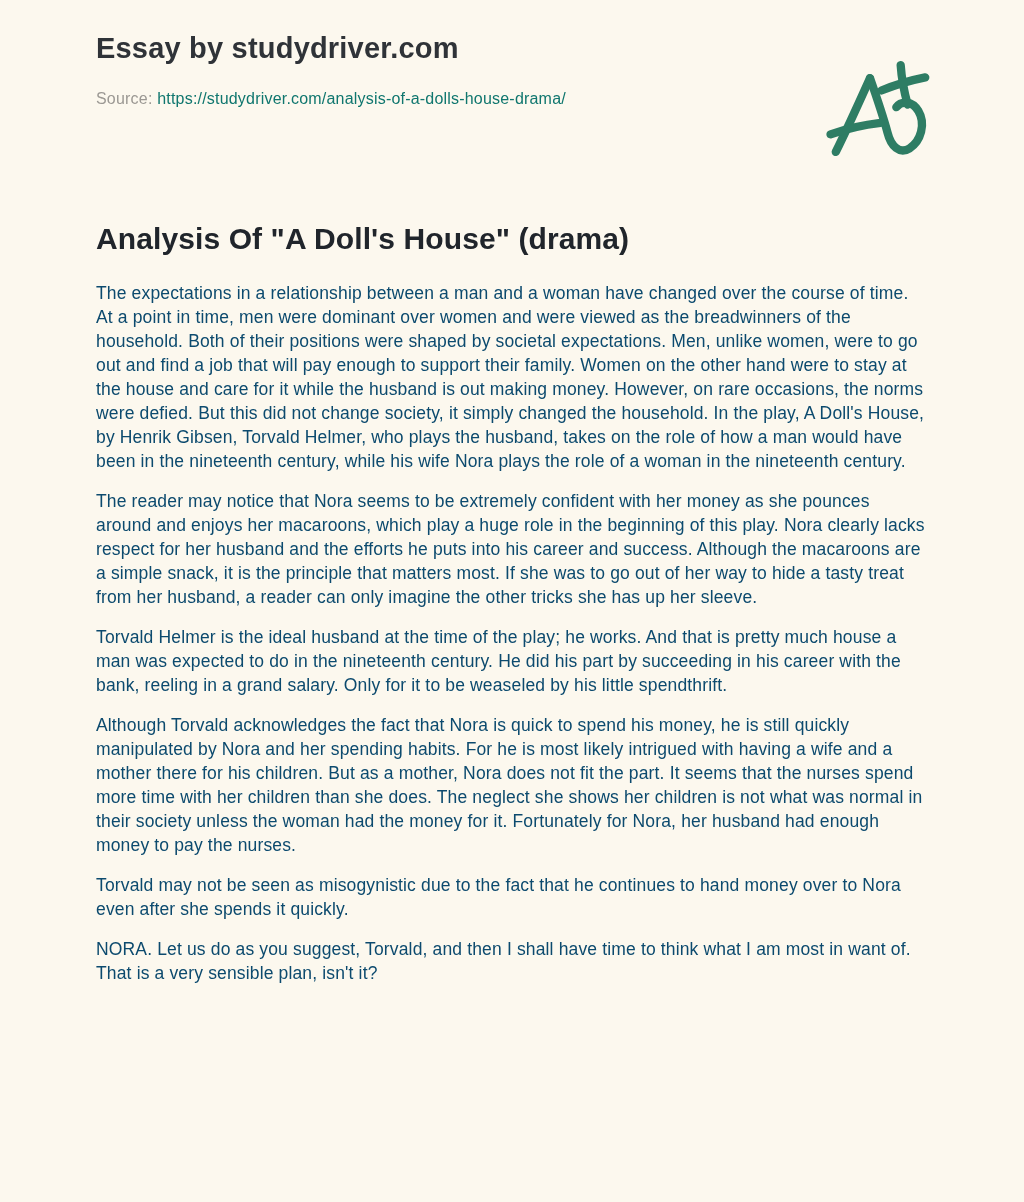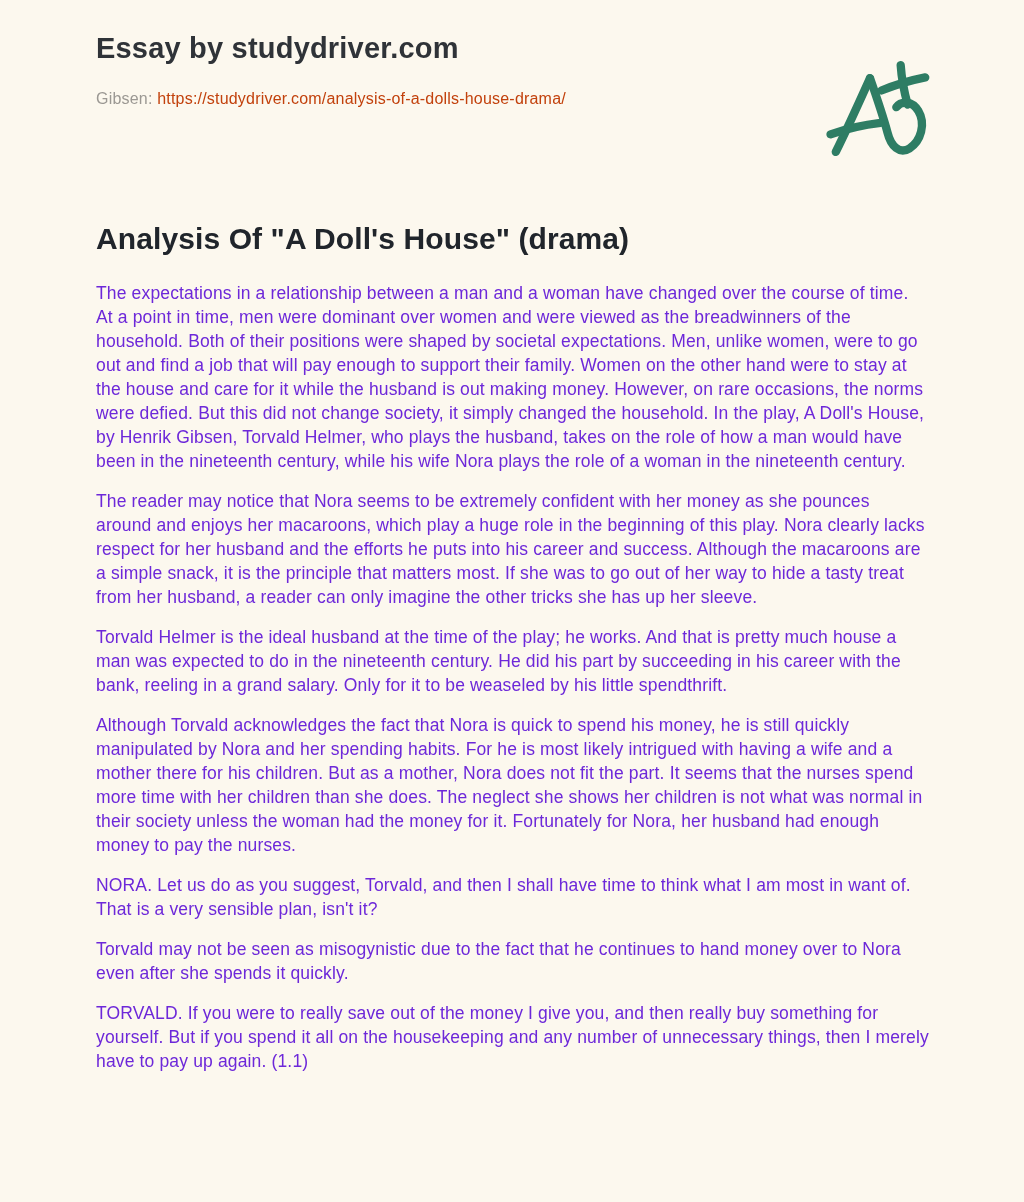--- a/index.html
+++ b/index.html
@@ -23,21 +23,21 @@
     color: #2f3338;
     letter-spacing: 0.2px;
   }
   .source-line {
     margin-top: 25px;
     font-size: 16px;
     color: #9b9893;
     letter-spacing: 0.2px;
   }
   .source-line a {
-    color: #c2410c;
+    color: #0f766e;
     text-decoration: none;
   }
   .brand-logo {
     position: absolute;
     top: 56px;
     left: 820px;
     width: 114px;
     height: 112px;
   }
   .essay-title {
@@ -48,33 +48,33 @@
     letter-spacing: 0.1px;
   }
   .essay-body {
     margin-top: 25px;
     width: 833px;
   }
   .essay-body p {
     font-size: 17.5px;
     line-height: 24px;
     letter-spacing: 0.15px;
-    color: #6d28d9;
+    color: #0c4a6e;
     margin-bottom: 16px;
   }
 </style>
 </head>
 <body>
 
 <div class="page">
 
   <div class="byline">Essay by studydriver.com</div>
 
   <div class="source-line">
-    <span>Gibsen:</span>
+    <span>Source:</span>
     <a href="#" title="https://studydriver.com/analysis-of-a-dolls-house-drama/">https://studydriver.com/analysis-of-a-dolls-house-drama/</a>
   </div>
 
   <div class="brand-logo">
     <svg viewBox="0 0 130 125" width="114" height="112" fill="none" stroke="#2e7d64" stroke-width="9.5" stroke-linecap="round">
 
       <path d="M 57 24 C 48 44, 30 84, 18 108"></path>
 
       <path d="M 57 24 C 64 44, 71 64, 77 86 C 81 102, 91 111, 102 104 C 115 96, 121 76, 112 61 C 105 50, 93 49, 87 57"></path>
 
@@ -86,19 +86,18 @@
     </svg>
   </div>
 
   <h1 class="essay-title">Analysis Of "A Doll's House" (drama)</h1>
 
   <div class="essay-body">
     <p>The expectations in a relationship between a man and a woman have changed over the course of time. At a point in time, men were dominant over women and were viewed as the breadwinners of the household. Both of their positions were shaped by societal expectations. Men, unlike women, were to go out and find a job that will pay enough to support their family. Women on the other hand were to stay at the house and care for it while the husband is out making money. However, on rare occasions, the norms were defied. But this did not change society, it simply changed the household. In the play, A Doll's House, by Henrik Gibsen, Torvald Helmer, who plays the husband, takes on the role of how a man would have been in the nineteenth century, while his wife Nora plays the role of a woman in the nineteenth century.</p>
     <p>The reader may notice that Nora seems to be extremely confident with her money as she pounces around and enjoys her macaroons, which play a huge role in the beginning of this play. Nora clearly lacks respect for her husband and the efforts he puts into his career and success. Although the macaroons are a simple snack, it is the principle that matters most. If she was to go out of her way to hide a tasty treat from her husband, a reader can only imagine the other tricks she has up her sleeve.</p>
     <p>Torvald Helmer is the ideal husband at the time of the play; he works. And that is pretty much house a man was expected to do in the nineteenth century. He did his part by succeeding in his career with the bank, reeling in a grand salary. Only for it to be weaseled by his little spendthrift.</p>
     <p>Although Torvald acknowledges the fact that Nora is quick to spend his money, he is still quickly manipulated by Nora and her spending habits. For he is most likely intrigued with having a wife and a mother there for his children. But as a mother, Nora does not fit the part. It seems that the nurses spend more time with her children than she does. The neglect she shows her children is not what was normal in their society unless the woman had the money for it. Fortunately for Nora, her husband had enough money to pay the nurses.</p>
+    <p>Torvald may not be seen as misogynistic due to the fact that he continues to hand money over to Nora even after she spends it quickly.</p>
     <p>NORA. Let us do as you suggest, Torvald, and then I shall have time to think what I am most in want of. That is a very sensible plan, isn't it?</p>
-    <p>Torvald may not be seen as misogynistic due to the fact that he continues to hand money over to Nora even after she spends it quickly.</p>
-    <p>TORVALD. If you were to really save out of the money I give you, and then really buy something for yourself. But if you spend it all on the housekeeping and any number of unnecessary things, then I merely have to pay up again. (1.1)</p>
 
   </div>
 
 </div>
 
 </body></html>

